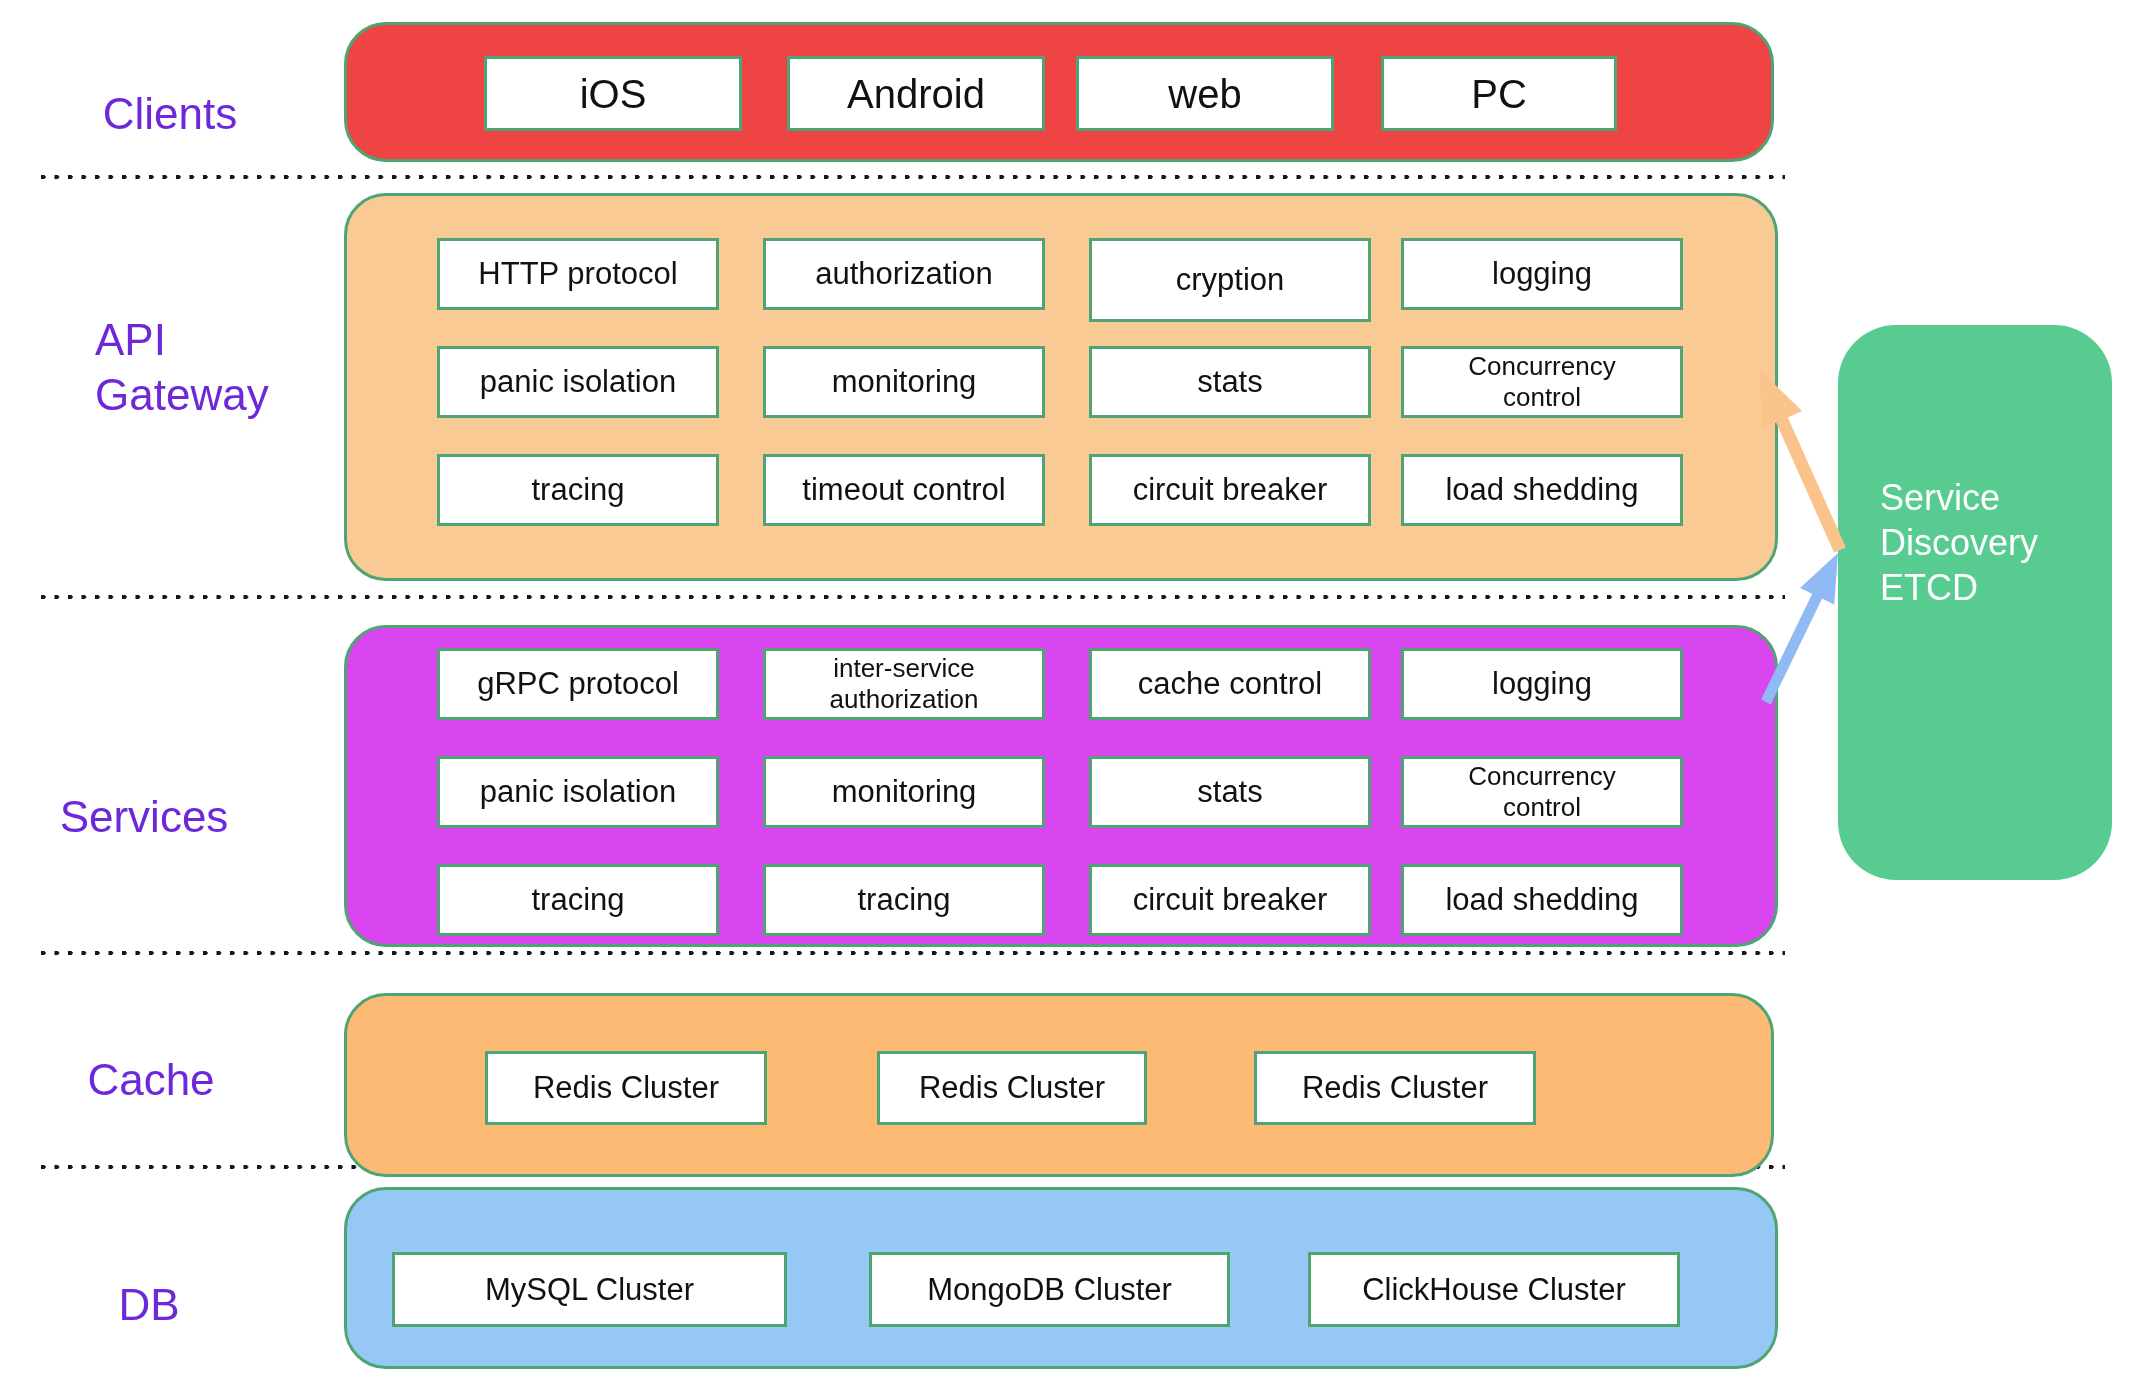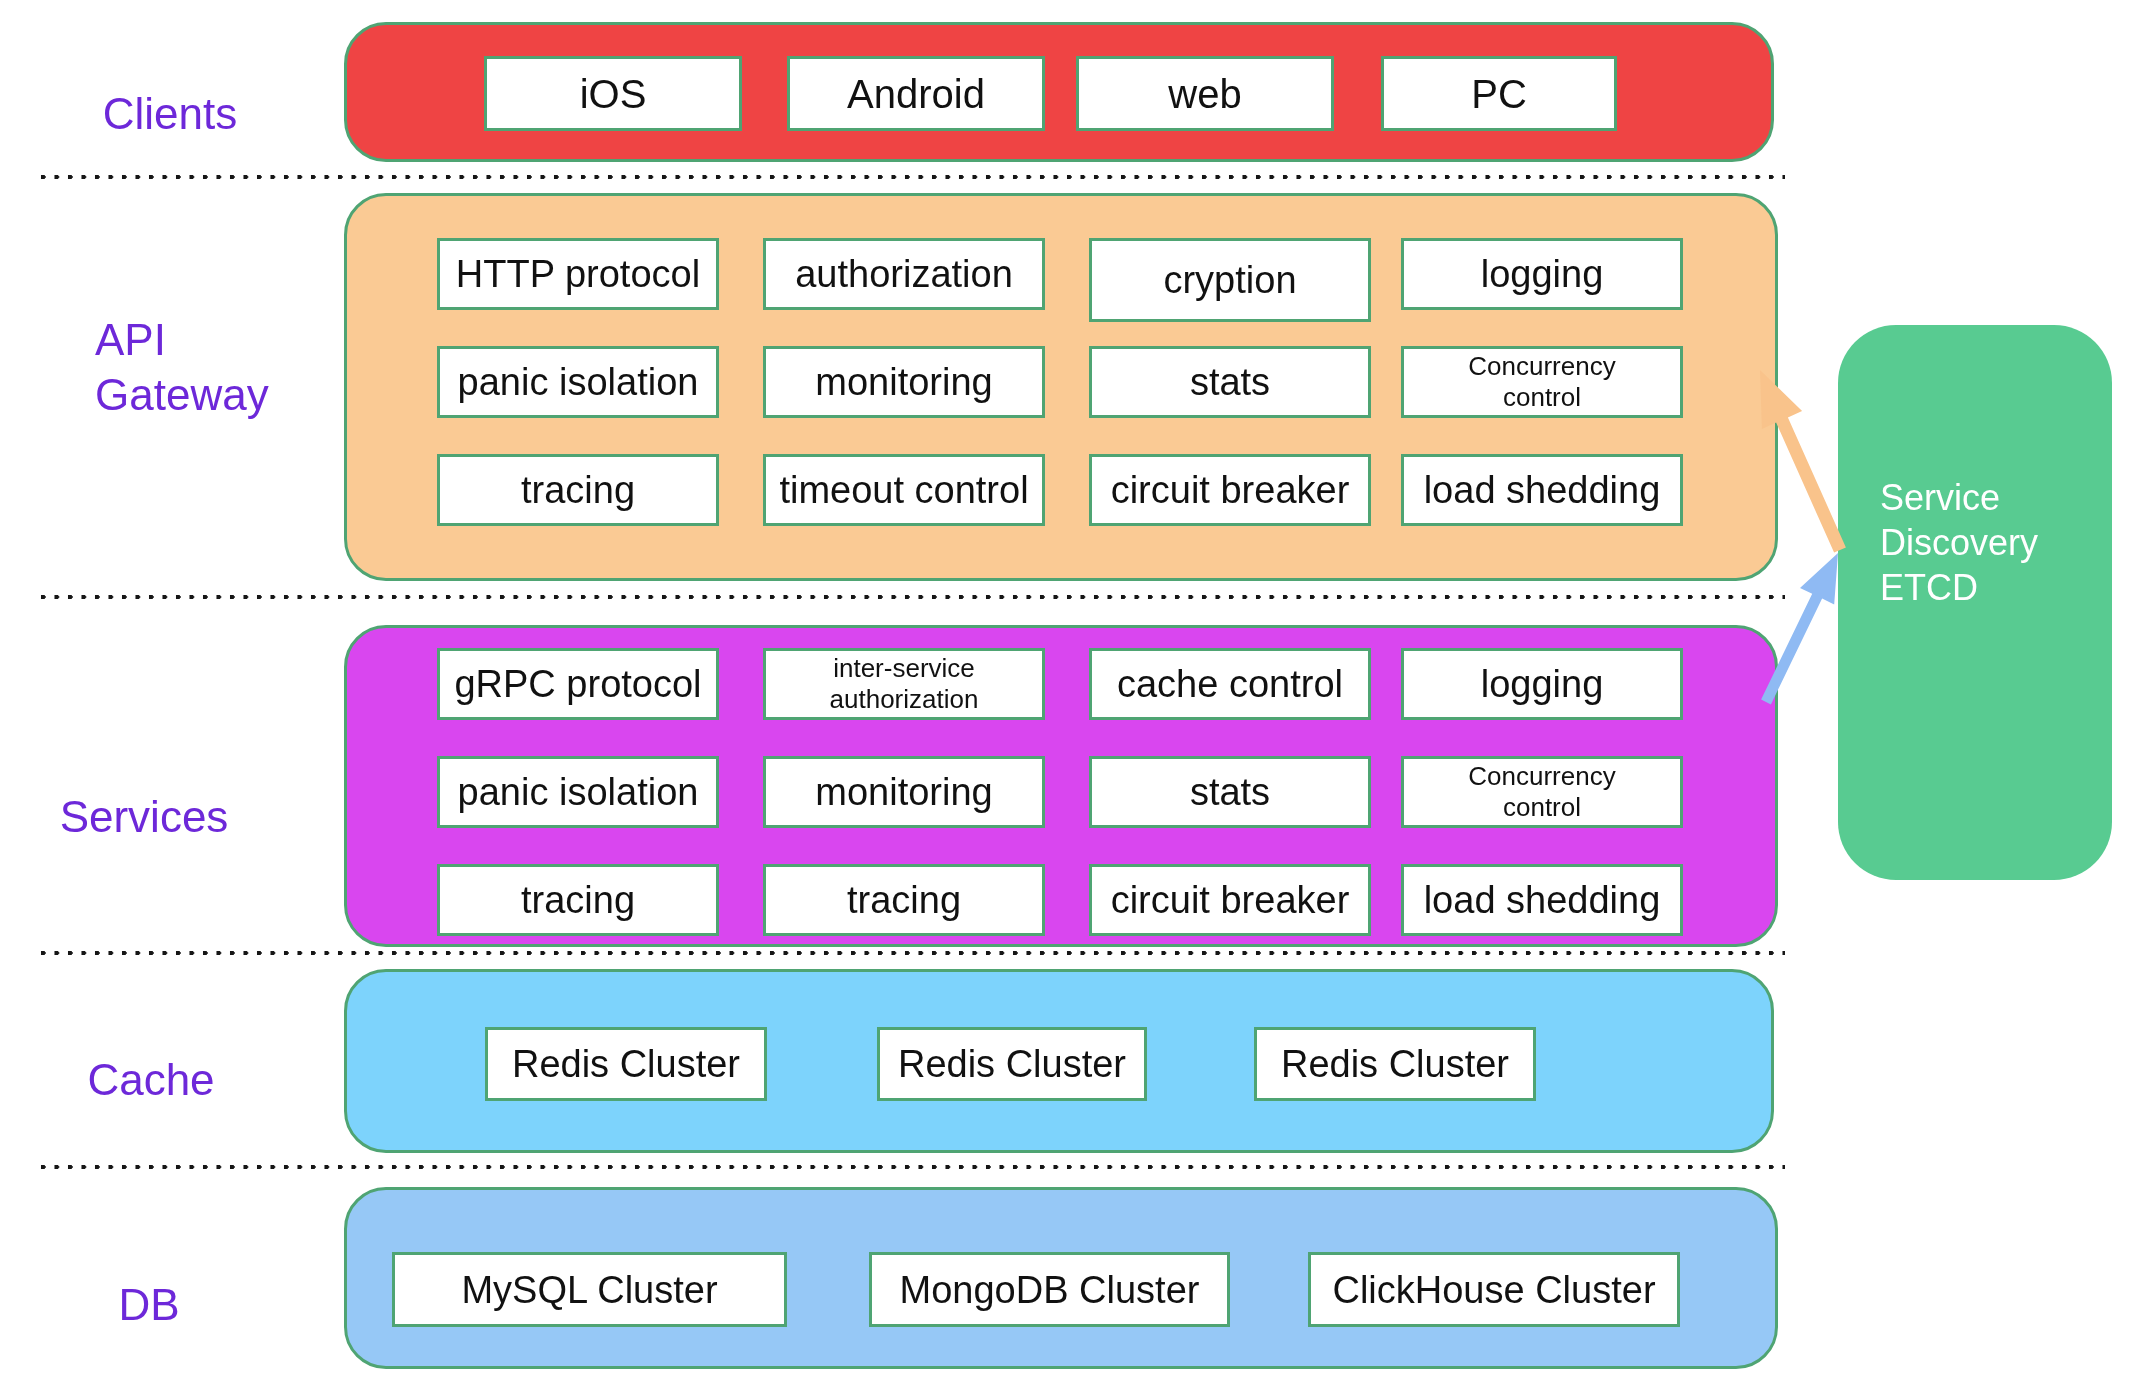--- a/index.html
+++ b/index.html
@@ -29,32 +29,32 @@
   }
   .band {
     position: absolute;
     border: 3px solid #4FA473;
     border-radius: 42px;
     box-sizing: border-box;
   }
   .band-clients  { background: #ef4444; }
   .band-gateway  { background: #FACA94; }
   .band-services { background: #d946ef; }
-  .band-cache    { background: #7dd3fc; }
+  .band-cache    { background: #fdba74; margin-top: 24px; }
   .band-db       { background: #96C8F6; }
   .wbox {
     position: absolute;
     background: #ffffff;
     border: 3px solid #4FA473;
     box-sizing: border-box;
     display: flex;
     align-items: center;
     justify-content: center;
     text-align: center;
-    font-size: 38px;
+    font-size: 31px;
     line-height: 36px;
     color: #111111;
   }
   .wbox.big {
     font-size: 40px;
   }
   .wbox.small {
     font-size: 26px;
     line-height: 31px;
     padding: 0 48px;

